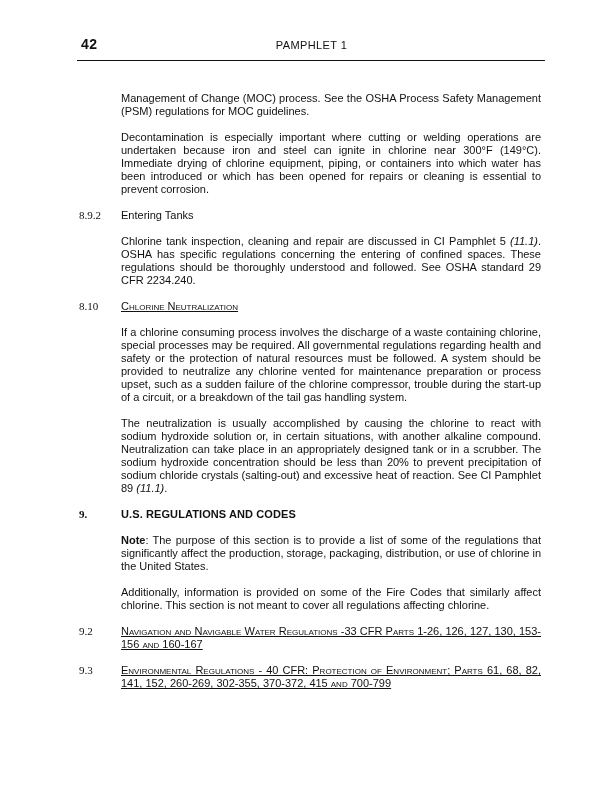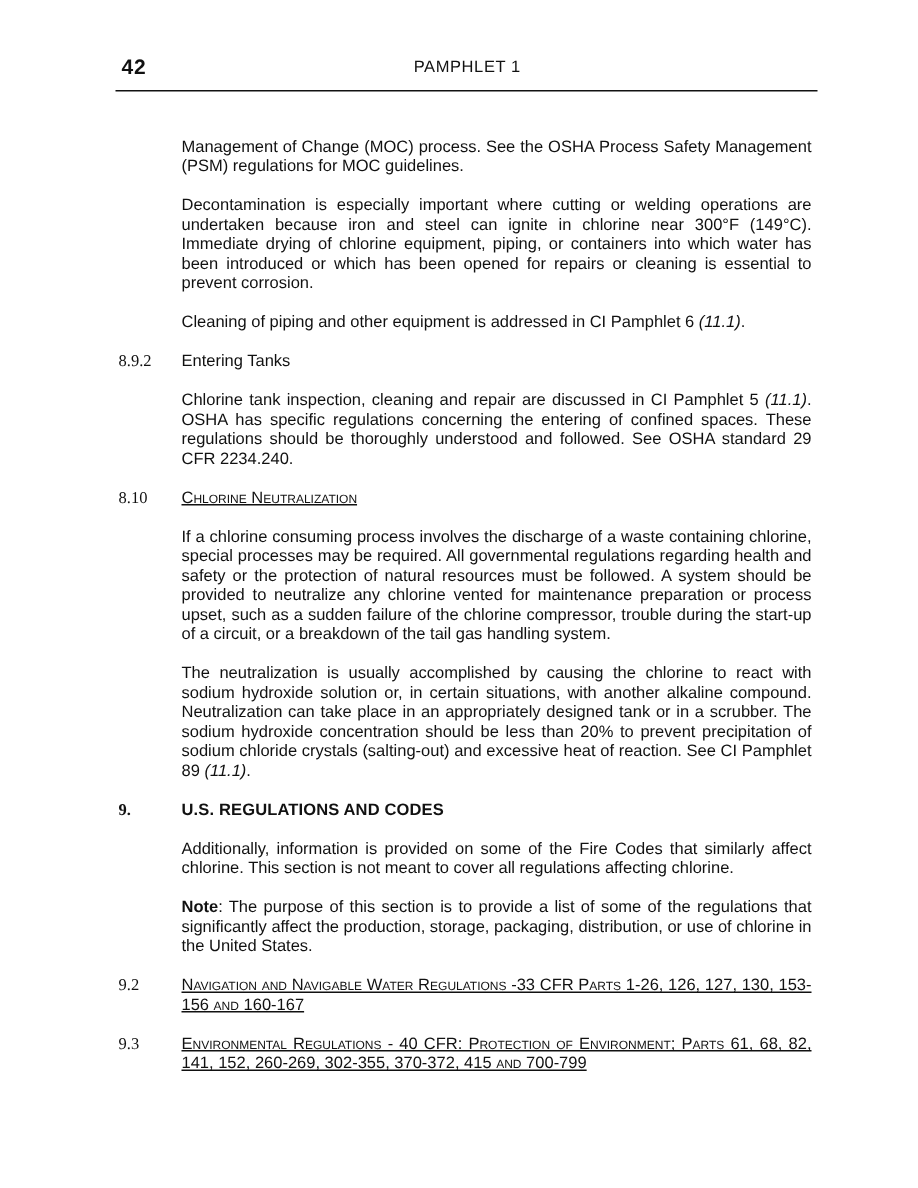--- a/index.html
+++ b/index.html
@@ -91,21 +91,20 @@
     <span class="doc-title">PAMPHLET 1</span>
   </div>
   <div class="header-rule"></div>
 
   <div class="content">
 
     <p class="para"><span>Management of Change (MOC) process. See the OSHA Process Safety Management (PSM) regulations for MOC guidelines.</span></p>
 
     <p class="para"><span>Decontamination is especially important where cutting or welding operations are undertaken because iron and steel can ignite in chlorine near 300°F (149°C).  Immediate drying of chlorine equipment, piping, or containers into which water has been introduced or which has been opened for repairs or cleaning is essential to prevent corrosion.</span></p>
 
-    <p class="para"><span>Cleaning of piping and other equipment is addressed in CI Pamphlet 6 </span><span class="italic">(11.1)</span><span>.</span></p>
 
     <div class="block">
       <span class="num">8.9.2</span>
       <span class="body-text">Entering Tanks</span>
     </div>
 
     <p class="para"><span>Chlorine tank inspection, cleaning and repair are discussed in CI Pamphlet 5 </span><span class="italic">(11.1)</span><span>. OSHA has specific regulations concerning the entering of confined spaces.  These regulations should be thoroughly understood and followed.  See OSHA standard 29 CFR 2234.240.</span></p>
 
     <div class="block">
       <span class="num">8.10</span>
@@ -114,23 +113,23 @@
 
     <p class="para"><span>If a chlorine consuming process involves the discharge of a waste containing chlorine, special processes may be required. All governmental regulations regarding health and safety or the protection of natural resources must be followed. A system should be provided to neutralize any chlorine vented for maintenance preparation or process upset, such as a sudden failure of the chlorine compressor, trouble during the start-up of a circuit, or a breakdown of the tail gas handling system.</span></p>
 
     <p class="para"><span>The neutralization is usually accomplished by causing the chlorine to react with sodium hydroxide solution or, in certain situations, with another alkaline compound. Neutralization can take place in an appropriately designed tank or in a scrubber. The sodium hydroxide concentration should be less than 20% to prevent precipitation of sodium chloride crystals (salting-out) and excessive heat of reaction. See CI Pamphlet 89 </span><span class="italic">(11.1)</span><span>.</span></p>
 
     <div class="block">
       <span class="num num-bold">9.</span>
       <span class="body-text major-title">U.S. REGULATIONS AND CODES</span>
     </div>
 
+    <p class="para"><span class="bold">Note</span><span>:  The purpose of this section is to provide a list of some of the regulations that significantly affect the production, storage, packaging, distribution, or use of chlorine in the United States.</span></p>
+
     <p class="para"><span>Additionally, information is provided on some of the Fire Codes that similarly affect chlorine.  This section is not meant to cover all regulations affecting chlorine.</span></p>
-
-    <p class="para"><span class="bold">Note</span><span>:  The purpose of this section is to provide a list of some of the regulations that significantly affect the production, storage, packaging, distribution, or use of chlorine in the United States.</span></p>
 
 
     <div class="block">
       <span class="num">9.2</span>
       <span class="body-text usc">Navigation and Navigable Water Regulations -33 CFR Parts 1-26, 126, 127, 130, 153-156 and 160-167</span>
     </div>
 
     <div class="block">
       <span class="num">9.3</span>
       <span class="body-text usc">Environmental Regulations - 40 CFR: Protection of Environment; Parts 61, 68, 82, 141, 152, 260-269, 302-355, 370-372, 415 and 700-799</span>

